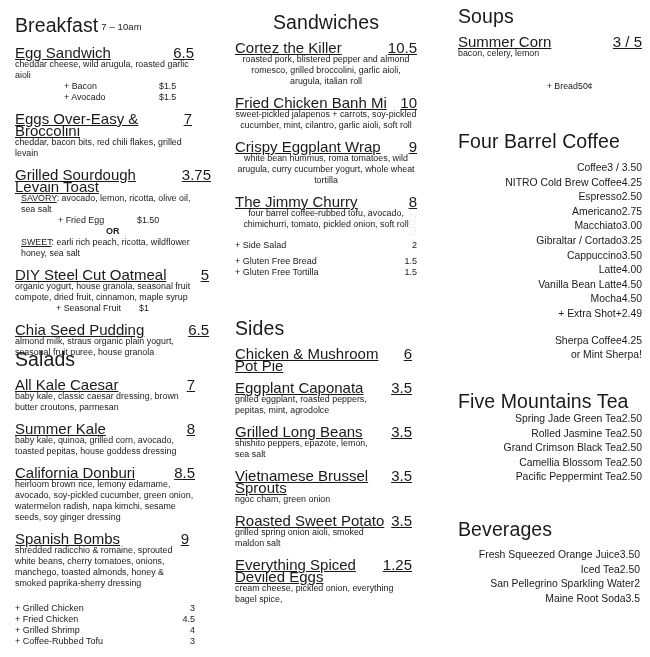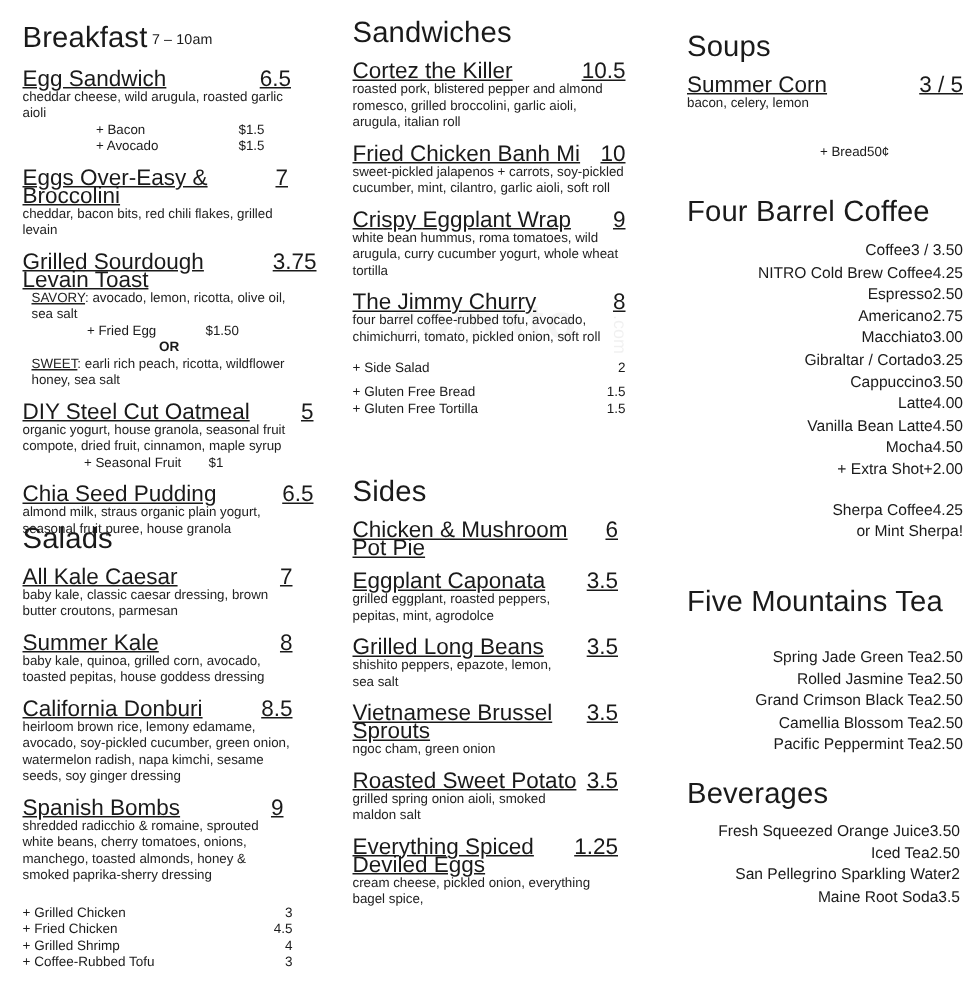--- a/index.html
+++ b/index.html
@@ -153,21 +153,21 @@
         </div>
       <div class="row">
           <span>+ Coffee-Rubbed Tofu</span>
           <span>3</span>
         </div>
     </div>
   </div>
 </div>
 
 <div class="col col-2">
-  <div style="position:absolute; top:11px; width:182px;">
+  <div style="position:absolute; top:11px; width:182px;text-align:center;">
     <h2 class="section-title">Sandwiches</h2>
     <div class="item">
       <div class="item-head">
           <span>Cortez the Killer</span>
           <span>10.5</span>
         </div>
       <div class="item-desc">roasted pork, blistered pepper and almond romesco, grilled broccolini, garlic aioli, arugula, italian roll</div>
     </div>
     <div class="item">
       <div class="item-head">
@@ -246,21 +246,21 @@
       <div class="item-head">
           <span>Everything Spiced Deviled Eggs</span>
           <span>1.25</span>
         </div>
       <div class="item-desc">cream cheese, pickled onion, everything bagel spice,</div>
     </div>
   </div>
 </div>
 
 <div class="col col-3">
-  <div style="position:absolute; top:20px; width:184px;">
+  <div style="position:absolute; top:5px; width:184px;">
     <h2 class="section-title">Soups</h2>
     <div class="item">
       <div class="item-head">
           <span>Summer Corn</span>
           <span>3 / 5</span>
         </div>
       <div class="item-desc">bacon, celery, lemon</div>
     </div>
     <div class="addon-row" style="margin-top:22px;text-align:right;">
         <span class="a-name" style="padding-left:41px;width:79px">+ Bread</span>
@@ -306,35 +306,35 @@
       <div class="row">
           <span>Vanilla Bean Latte</span>
           <span>4.50</span>
         </div>
       <div class="row">
           <span>Mocha</span>
           <span>4.50</span>
         </div>
       <div class="row">
           <span>+ Extra Shot</span>
-          <span>+2.00</span>
+          <span>+2.49</span>
         </div>
       <div class="row" style="margin-top:12px">
           <span>Sherpa Coffee</span>
           <span>4.25</span>
         </div>
       <div class="row">
           <span>or Mint Sherpa!</span>
           <span></span>
         </div>
     </div>
   </div>
 
   <div style="position:absolute; top:390px; width:184px;">
-    <h2 class="section-title" style="margin-bottom:20px">Five Mountains Tea</h2>
+    <h2 class="section-title" style="margin-bottom:0">Five Mountains Tea</h2>
     <div class="list">
       <div class="row">
           <span>Spring Jade Green Tea</span>
           <span>2.50</span>
         </div>
       <div class="row">
           <span>Rolled Jasmine Tea</span>
           <span>2.50</span>
         </div>
       <div class="row">

